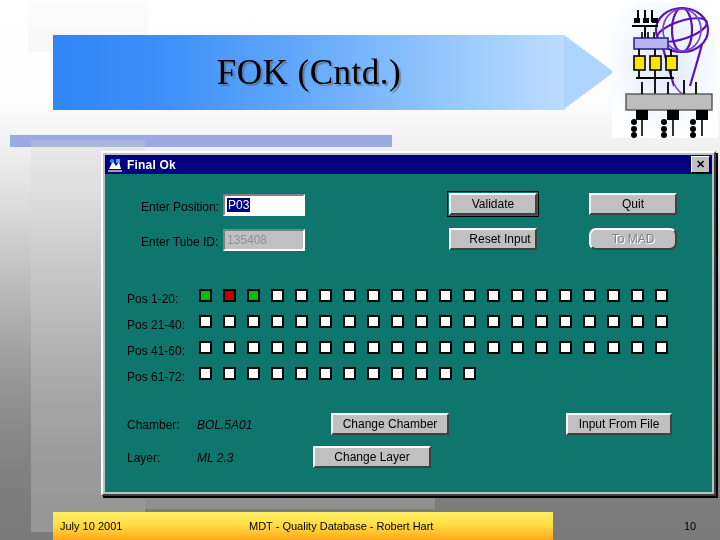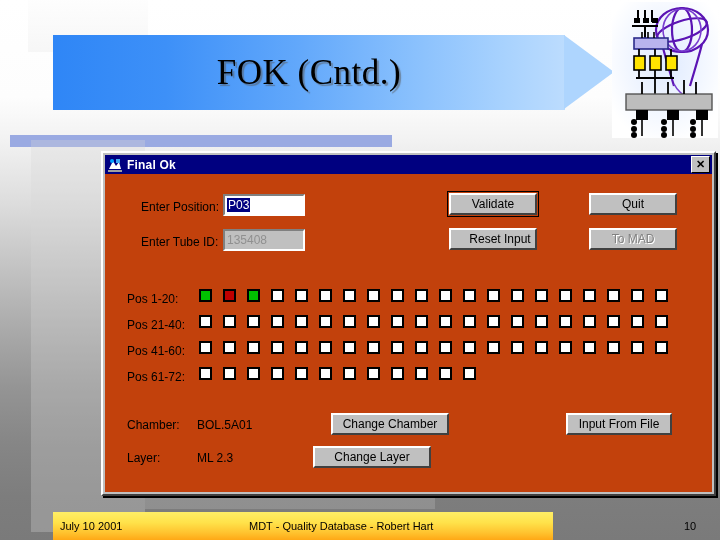--- a/index.html
+++ b/index.html
@@ -190,36 +190,37 @@
     font-family: "Liberation Sans", sans-serif;
     flex: 0 0 auto;
   }
 
   .dlg-body {
     position: absolute;
     left: 2px;
     top: 21px;
     right: 2px;
     bottom: 2px;
-    background: #c2410c;
+    background: #0f766e;
   }
 
   .lbl {
     position: absolute;
     font-size: 12px;
     color: #000000;
     font-family: "Liberation Sans", sans-serif;
     white-space: nowrap;
   }
   .val {
     position: absolute;
     font-size: 12px;
     color: #000000;
     font-family: "Liberation Sans", sans-serif;
     white-space: nowrap;
+    font-style: italic;
   }
 
   
   .field {
     position: absolute;
     height: 22px;
     background: #ffffff;
     border-top: 2px solid #808080;
     border-left: 2px solid #808080;
     border-right: 2px solid #ffffff;
@@ -261,20 +262,21 @@
     white-space: nowrap;
     cursor: default;
   }
   .btn.focused {
     outline: 1px solid #000000;
     outline-offset: 1px;
   }
   .btn.disabled {
     color: #808080;
     text-shadow: 1px 1px 0 #ffffff;
+    border-radius: 7px;
   }
 
   
   .grid-row {
     position: absolute;
     display: flex;
     gap: 11px;
   }
   .cbox {
     width: 13px;

